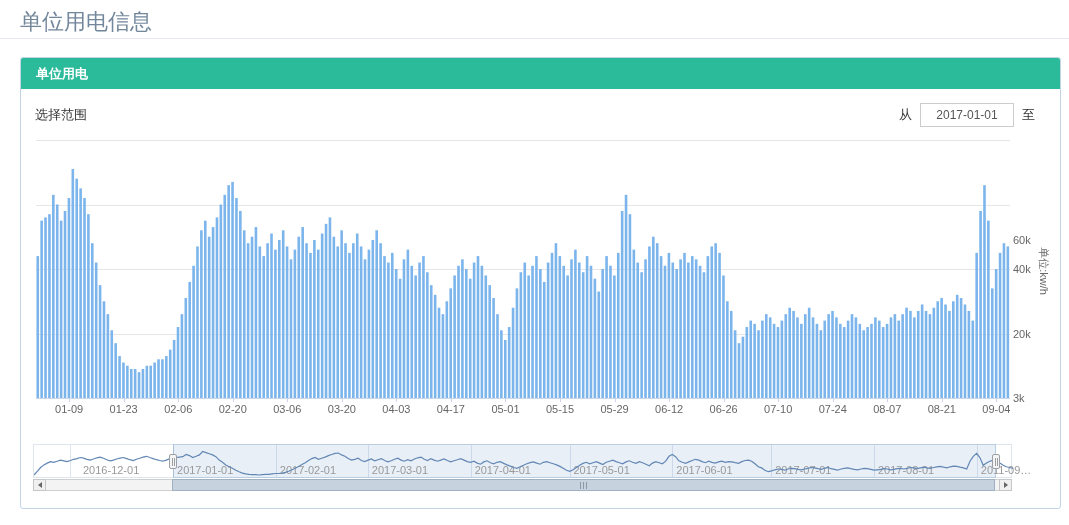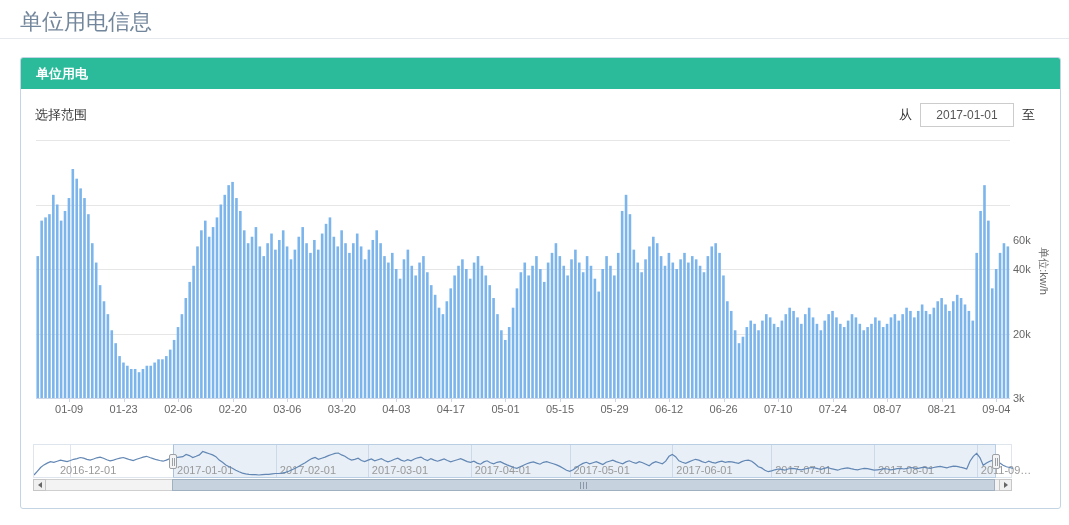--- a/index.html
+++ b/index.html
@@ -393,21 +393,21 @@
             <div class="xlabel" style="left: 920.82px;">08-21</div>
             <div class="xtick" style="left: 920.82px;"></div>
             <div class="xlabel" style="left: 975.364px;">09-04</div>
             <div class="xtick" style="left: 975.364px;"></div>
           </div>
       </div>
 
       <div class="navigator" id="navigator">
           <div class="nav-mask" style="left: 139.018px; width: 823.339px;"></div>
           <div class="nav-vline" style="left: 36.223px;"></div>
-          <div class="nav-label" style="left: 26px;">2016-12-01</div>
+          <div class="nav-label" style="left: 49px;">2016-12-01</div>
           <div class="nav-vline" style="left: 139.018px;"></div>
           <div class="nav-label" style="left: 143.018px;">2017-01-01</div>
           <div class="nav-vline" style="left: 241.813px;"></div>
           <div class="nav-label" style="left: 245.813px;">2017-02-01</div>
           <div class="nav-vline" style="left: 333.839px;"></div>
           <div class="nav-label" style="left: 337.839px; margin-top: 32px;">2017-03-01</div>
           <div class="nav-vline" style="left: 436.634px;"></div>
           <div class="nav-label" style="left: 440.634px;">2017-04-01</div>
           <div class="nav-vline" style="left: 535.513px;"></div>
           <div class="nav-label" style="left: 539.513px;">2017-05-01</div>

